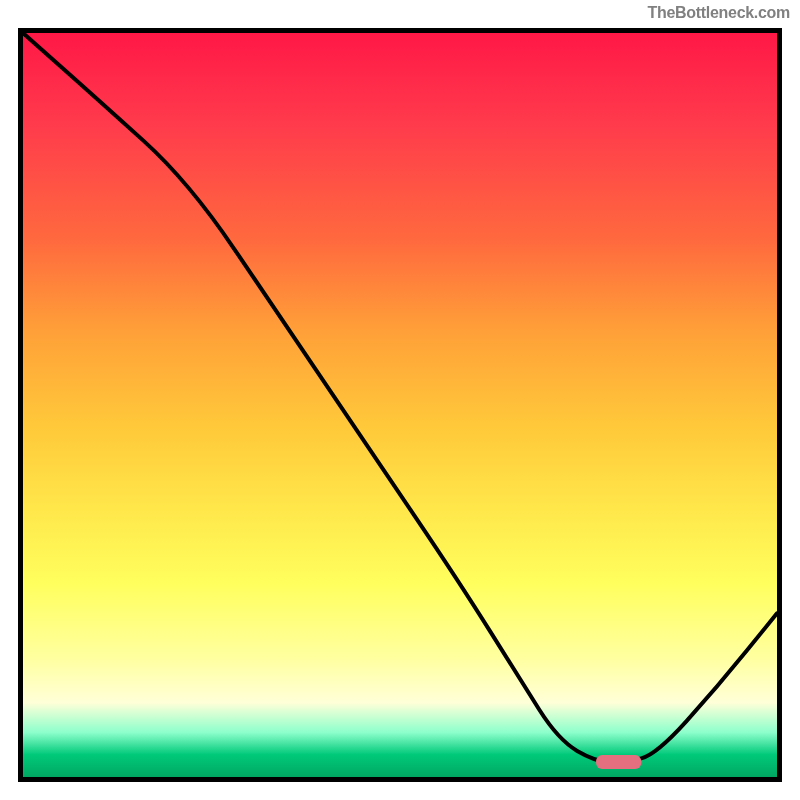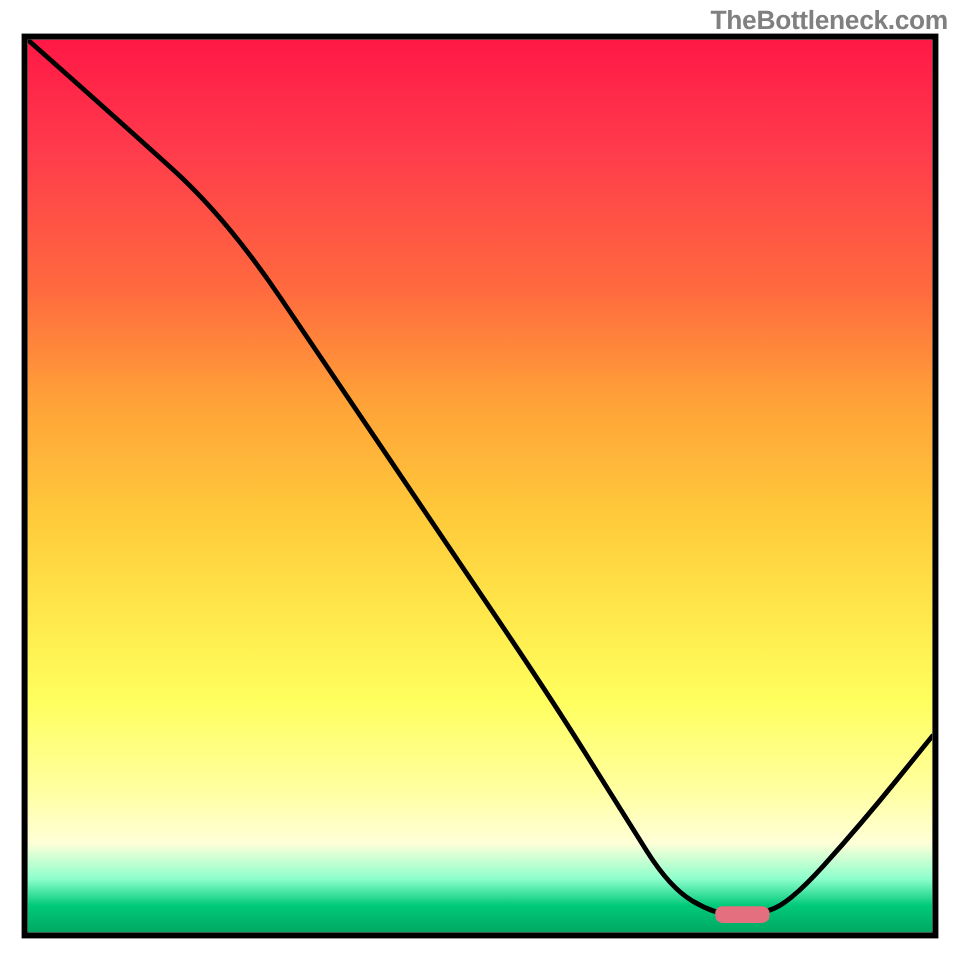--- a/index.html
+++ b/index.html
@@ -14,21 +14,21 @@
   .stage {
     position: relative;
     width: 800px;
     height: 800px;
   }
   .watermark {
     position: absolute;
     top: 4px;
     right: 10px;
     color: #808080;
-    font-size: 22px;
+    font-size: 16px;
     font-weight: 600;
     letter-spacing: -0.3px;
   }
   
   .plot-area {
     position: absolute;
     left: 23px;
     top: 33px;
     width: 754px;
     height: 744px;

